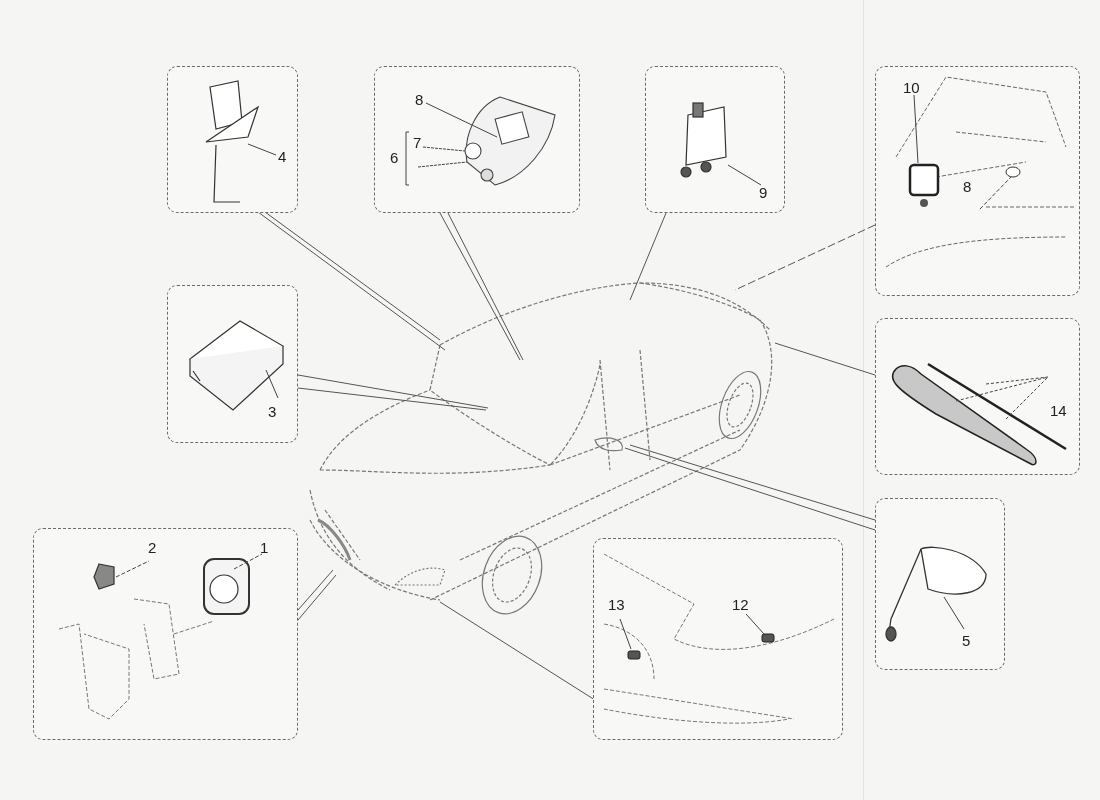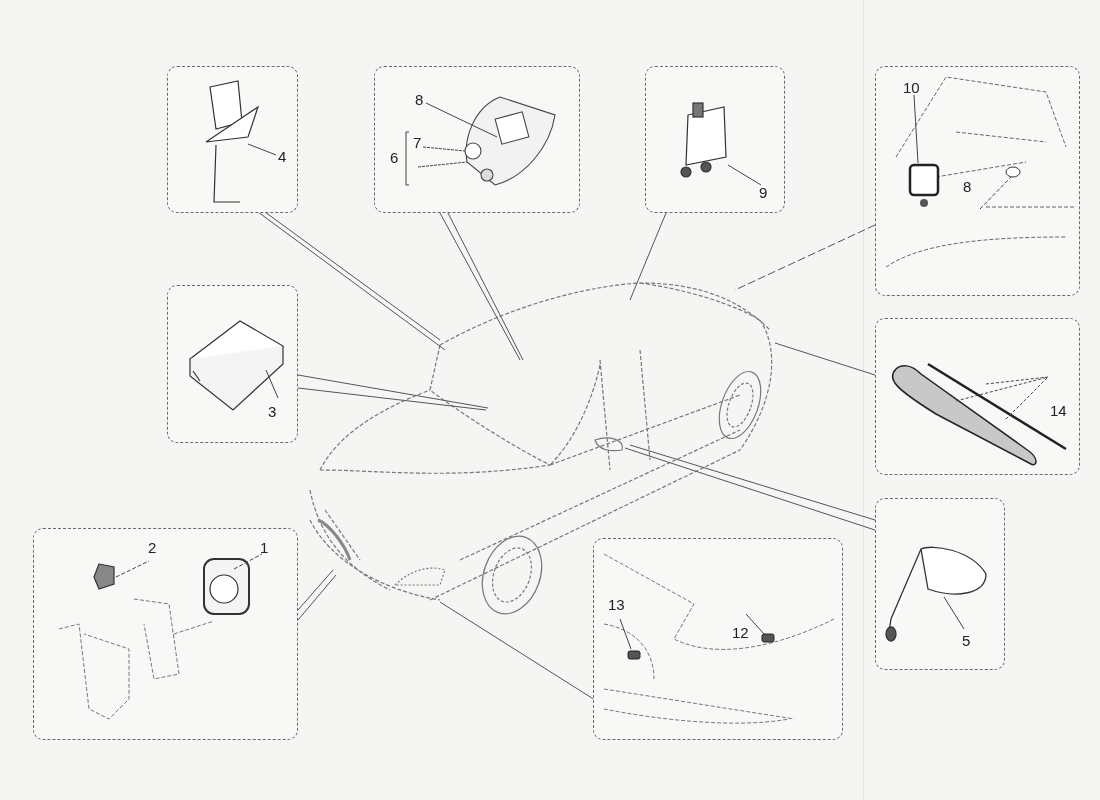--- a/index.html
+++ b/index.html
@@ -221,21 +221,21 @@
     <g fill="#555" stroke="#222">
       <rect x="34" y="112" width="12" height="8" rx="2"></rect>
       <rect x="168" y="95" width="12" height="8" rx="2"></rect>
     </g>
     <g stroke="#444" stroke-width="1" fill="none">
       <line x1="26" y1="80" x2="37" y2="110"></line>
       <line x1="152" y1="75" x2="170" y2="95"></line>
     </g>
   </svg>
   <span class="num" style="left:14px; top:58px;">13</span>
-  <span class="num" style="left:138px; top:58px;margin-top:28px;">12</span>
+  <span class="num" style="left:138px; top:58px;">12</span>
 </div>
 
 <div class="callout" style="left:875px; top:498px; width:130px; height:172px;">
   <svg width="130" height="172">
     <g fill="#fff" stroke="#333" stroke-width="1.3">
       <path d="M 45 50 L 15 120 L 12 140"></path>
       <path d="M 45 50 C 55 45, 95 50, 110 75 C 110 95, 80 100, 52 90 Z"></path>
       <ellipse cx="15" cy="135" rx="5" ry="7" fill="#555"></ellipse>
     </g>
     <line x1="68" y1="98" x2="88" y2="130" stroke="#444"></line>

